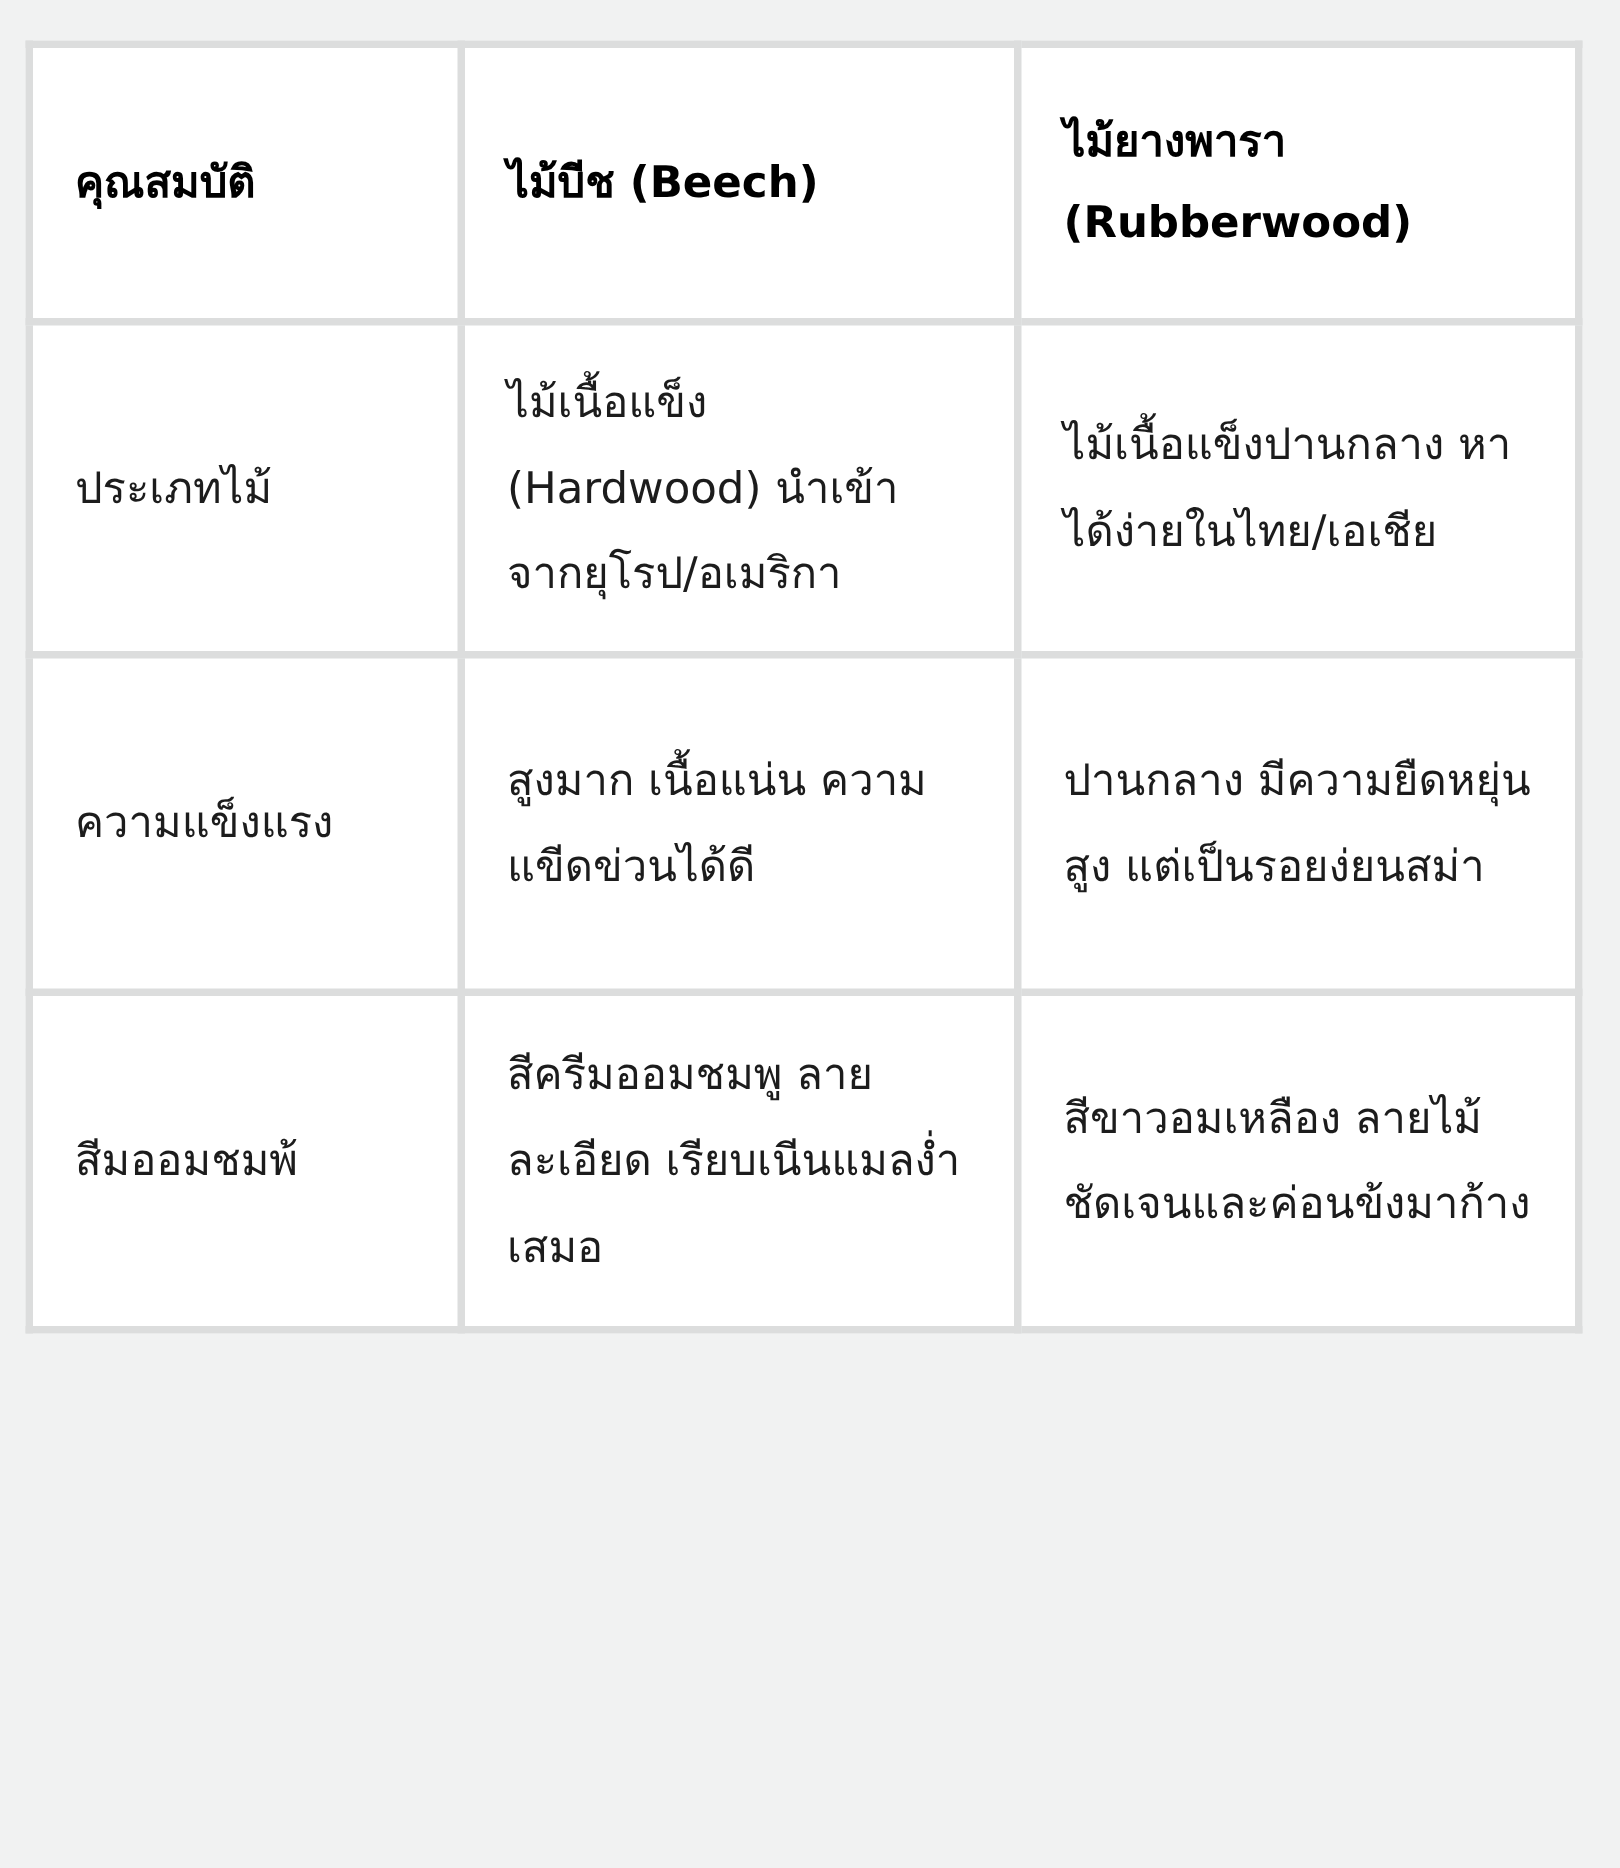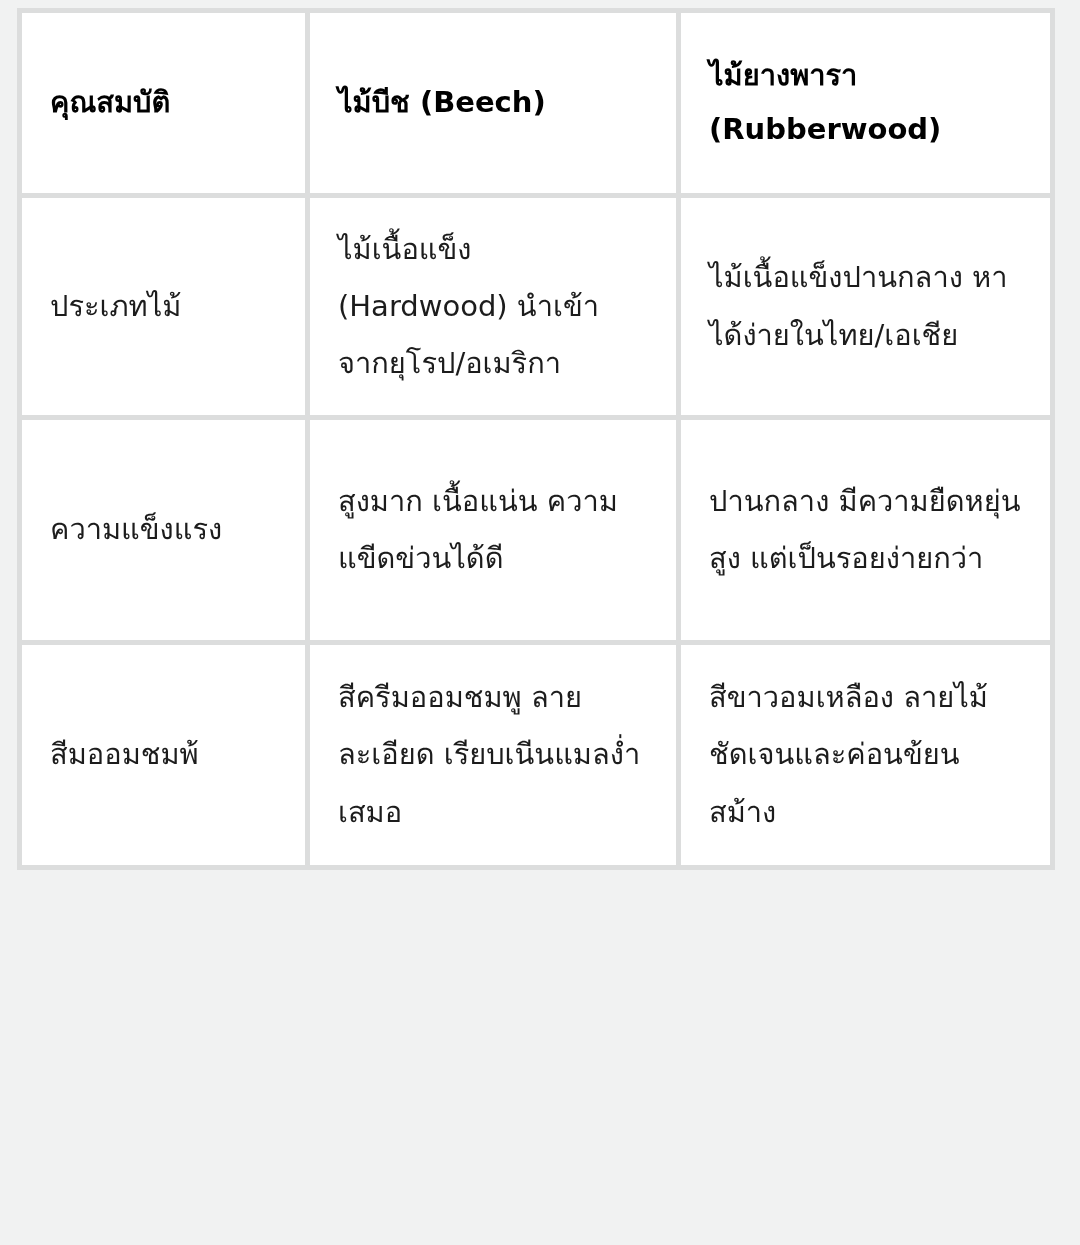--- a/index.html
+++ b/index.html
@@ -10,21 +10,21 @@
     width: 1080px;
     height: 1245px;
     background: #f1f2f2;
     font-family: "DejaVu Sans", "Liberation Sans", sans-serif;
   }
   .page {
     position: relative;
     width: 1080px;
     height: 1245px;
     box-sizing: border-box;
-    padding: 8px 0 0 17px;
+    padding: 27px 0 0 17px;
     overflow: hidden;
   }
   table.compare-table {
     border-collapse: collapse;
     table-layout: fixed;
     width: 1033px;
     background: #ffffff;
   }
   col.c1 { width: 288px; }
   col.c2 { width: 371px; }
@@ -74,22 +74,22 @@
     </thead>
     <tbody>
       <tr>
         <td>ประเภทไม้</td>
         <td>ไม้เนื้อแข็ง (Hardwood) นำเข้าจากยุโรป/อเมริกา</td>
         <td>ไม้เนื้อแข็งปานกลาง หาได้ง่ายในไทย/เอเชีย</td>
       </tr>
       <tr>
         <td>ความแข็งแรง</td>
         <td>สูงมาก เนื้อแน่น ความแขีดข่วนได้ดี</td>
-        <td>ปานกลาง มีความยืดหยุ่นสูง แต่เป็นรอยง่ายกว่า</td>
+        <td>ปานกลาง มีความยืดหยุ่นสูง แต่เป็นรอยง่ยนสม่า</td>
       </tr>
       <tr>
         <td>สีมออมชมพ้</td>
         <td>สีครีมออมชมพู ลายละเอียด เรียบเนีนแมลง่ำเสมอ</td>
-        <td>สีขาวอมเหลือง ลายไม้ชัดเจนและค่อนข้ยนสม้าง</td>
+        <td>สีขาวอมเหลือง ลายไม้ชัดเจนและค่อนข้งมาก้าง</td>
       </tr>
     </tbody>
   </table>
 </div>
 
 </body></html>

